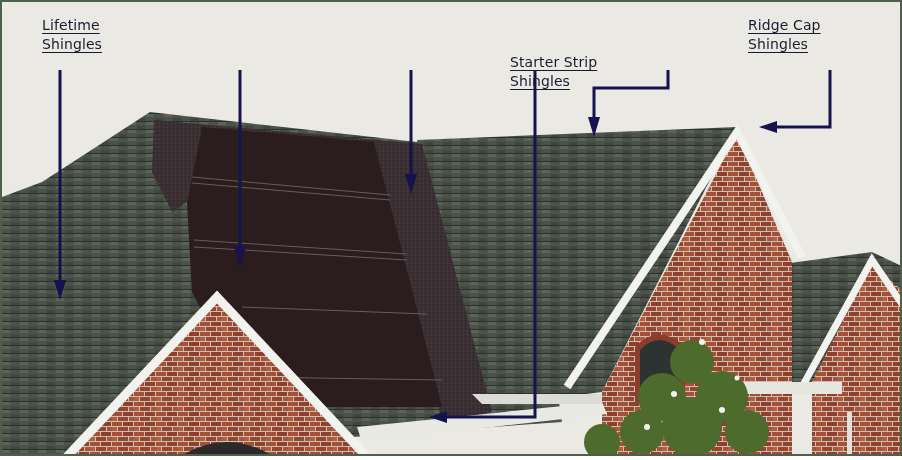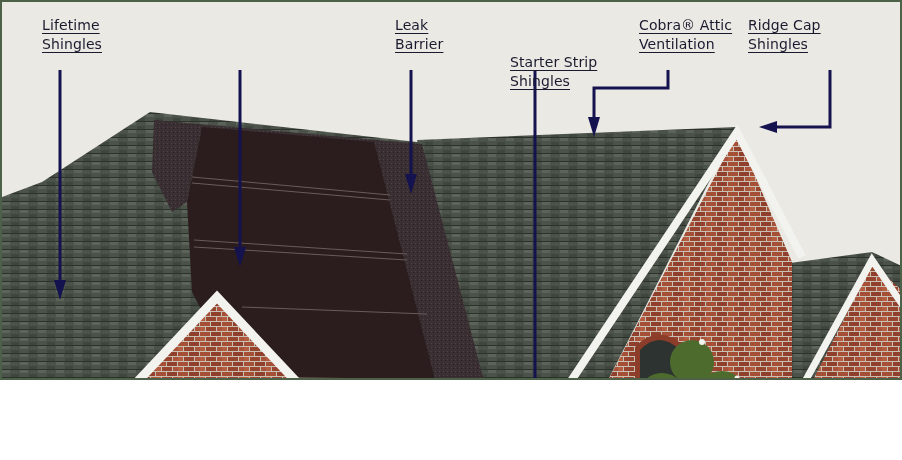--- a/index.html
+++ b/index.html
@@ -1,17 +1,17 @@
 <!DOCTYPE html>
 <html><head>
 <meta charset="utf-8">
 <style>
   html, body { margin:0; padding:0; background:#ffffff; }
   .frame {
-    position:relative; width:902px; height:380px; overflow:hidden;
+    position:relative; width:902px; height:456px; overflow:hidden;
     background:#ebe9e3; box-sizing:border-box;
     border:2px solid #4d6148;
     font-family:"DejaVu Sans","Liberation Sans",sans-serif;
     padding-left:47px;
   }
   .scene { position:absolute; left:0; top:0; width:902px; height:460px; }
   .label {
     position:absolute; color:#1a1a2e; font-size:14px; line-height:19px;
     letter-spacing:0.1px;
   }
@@ -117,30 +117,22 @@
       <polygon points="445,409 445,421 427,415"></polygon>
       <polygon points="586,115 598,115 592,135"></polygon>
       <polygon points="775,119 775,131 757,125"></polygon>
     </g>
   </svg>
 
   <div class="label" style="left:40px; top:14px;">
     <span>Lifetime</span>
     <span>Shingles</span>
   </div>
-  <div class="label" style="left:393px; top:14px;">
-    <span>Leak</span>
-    <span>Barrier</span>
-  </div>
   <div class="label" style="left:508px; top:14px;margin-top:37px;">
     <span>Starter Strip</span>
     <span>Shingles</span>
-  </div>
-  <div class="label" style="left:637px; top:14px;">
-    <span>Cobra® Attic</span>
-    <span>Ventilation</span>
   </div>
   <div class="label" style="left:746px; top:14px;">
     <span>Ridge Cap</span>
     <span>Shingles</span>
   </div>
 
 </div>
 
 </body></html>

